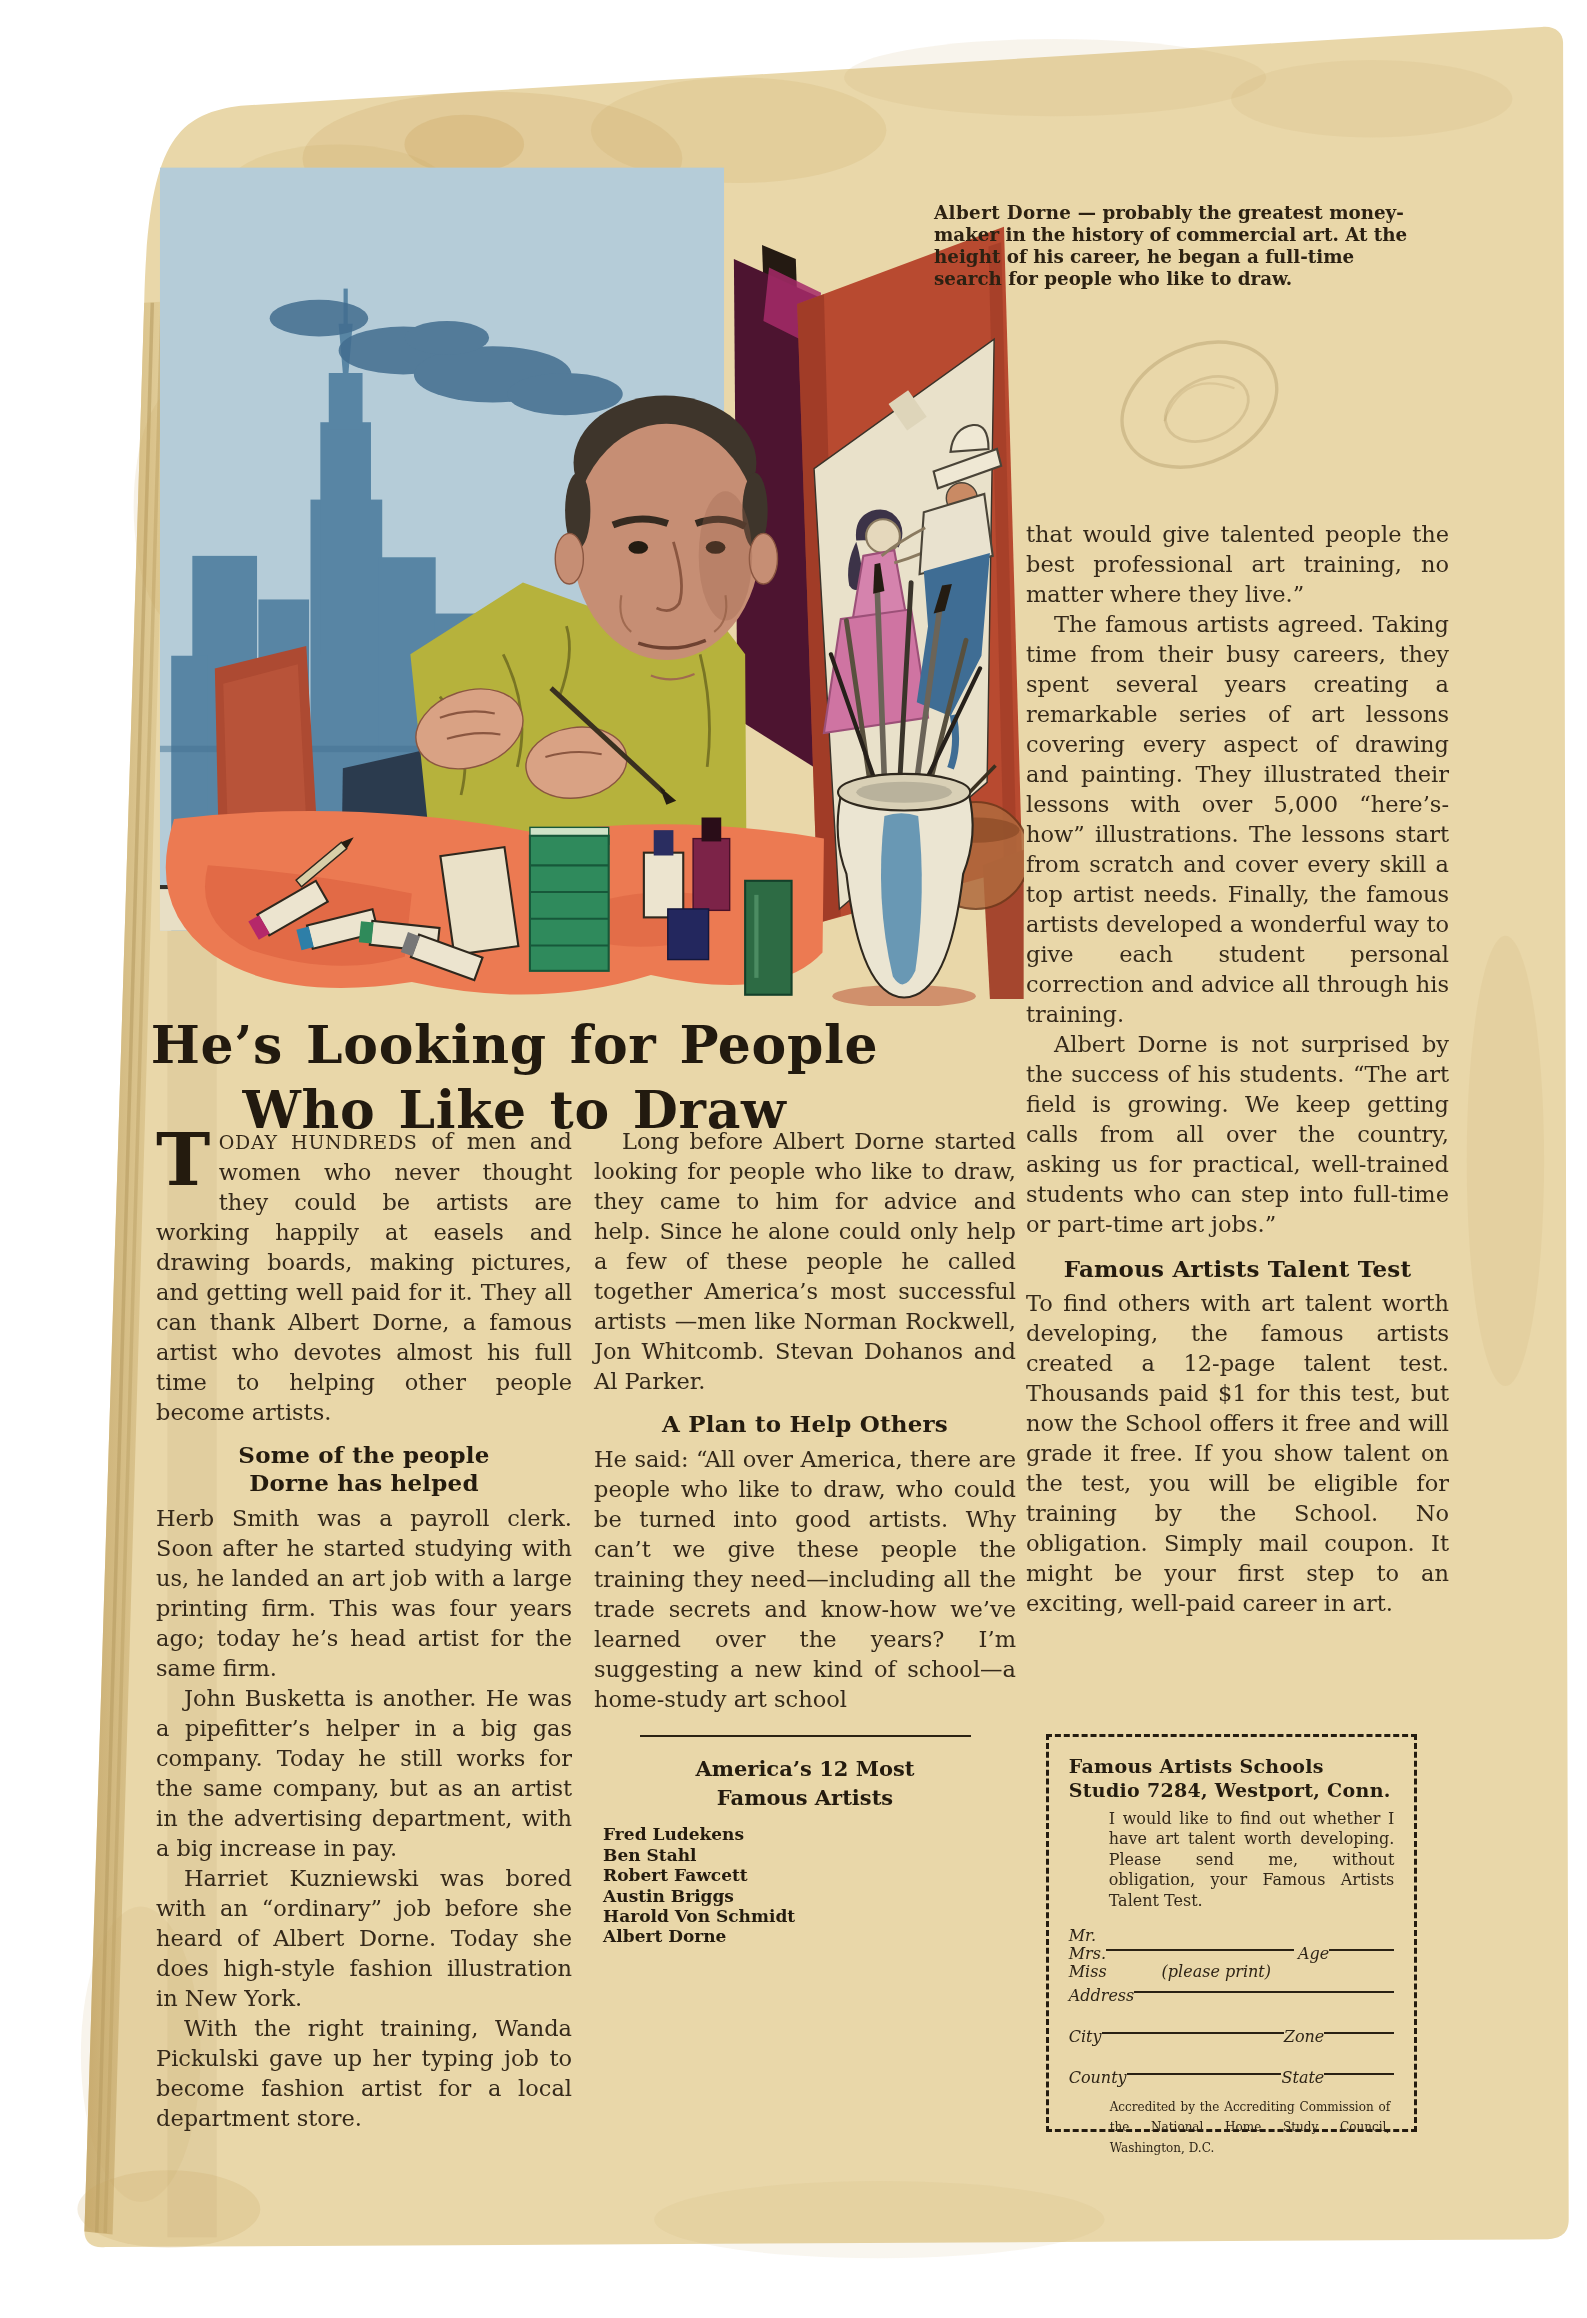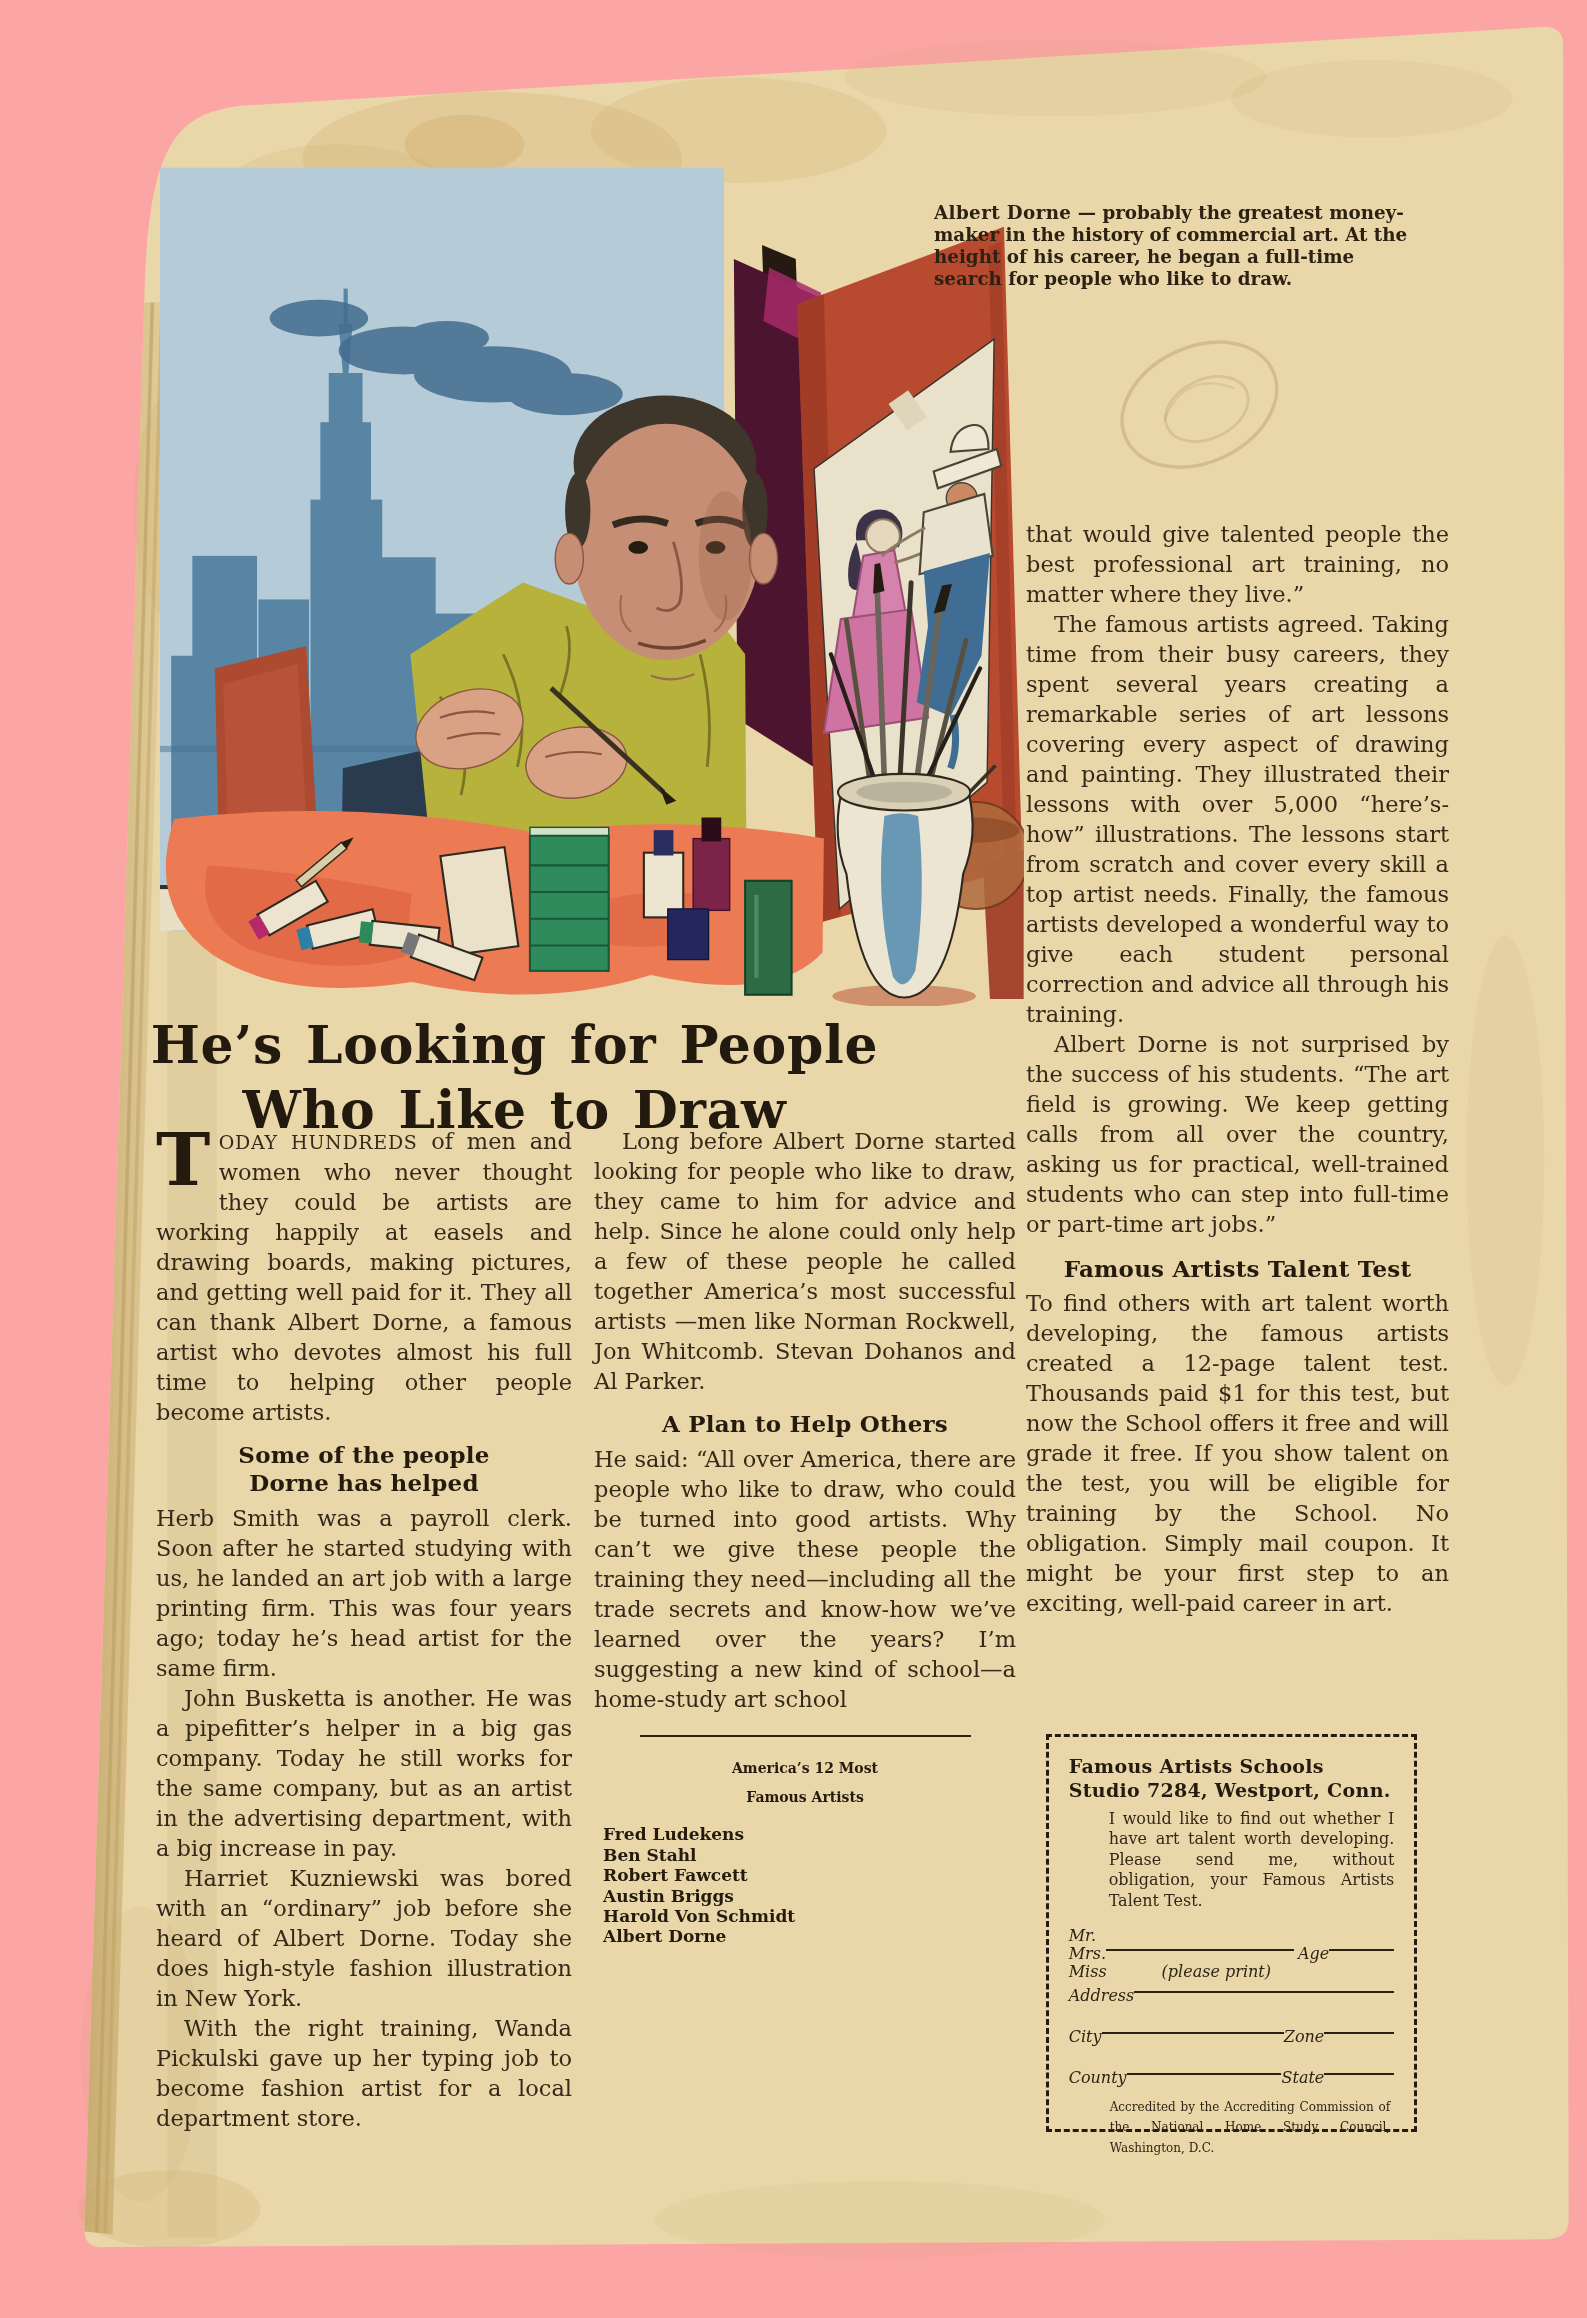--- a/index.html
+++ b/index.html
@@ -1,16 +1,16 @@
 <!DOCTYPE html>
 <html style="font-size:11.3px"><head>
 <meta charset="utf-8">
 <style>
   html,body{margin:0;padding:0;background:#e8e6e1;}
-  .canvas{position:relative;width:1587px;height:2319px;background:#fca5a5;overflow:hidden;
+  .canvas{position:relative;width:1587px;height:2319px;background:#ffffff;overflow:hidden;
           font-family:"DejaVu Serif","Liberation Serif",serif;color:#35291a;}
   .bg{position:absolute;left:0;top:0;z-index:0;}
   .illo{position:absolute;left:109px;top:162px;z-index:1;}
   .txt{position:absolute;z-index:2;}
 
   
   .caption{left:934px;top:184px;width:483px;font-size:18.3px;line-height:22px;font-weight:bold;
            color:#2c2112;text-align:left;}
   .caption .cap-name{letter-spacing:0.4px;}
 
@@ -28,21 +28,21 @@
   .subhead{font-weight:bold;font-size:23px;line-height:28px;color:#241b0e;margin:14px 0 5.6px 0;
            text-align:center;letter-spacing:0.2px;}
   .subhead.first{margin-top:15.5px;}
   .prewrap{white-space:pre-line;}
   .dropcap{float:left;font-size:73px;line-height:58px;font-weight:bold;color:#241b0e;
            margin:4.2px 8.4px 0 0;}
   .smallcaps{font-size:19px;letter-spacing:0.7px;}
 
   
   .divider{width:331px;border:none;border-top:2.8px solid #2b2212;margin:21px auto 17px auto;}
-  .fa-title{text-align:center;font-weight:bold;font-size:14px;line-height:29px;color:#241b0e;
+  .fa-title{text-align:center;font-weight:bold;font-size:21px;line-height:29px;color:#241b0e;
             white-space:pre-line;margin-bottom:12.7px;}
   .fa-names{display:flex;font-weight:bold;font-size:17px;line-height:20.4px;color:#241b0e;}
   .fa-col-l{width:46%;text-align:right;padding-right:9.1px;box-sizing:border-box;}
   .fa-col-r{width:54%;text-align:left;padding-left:9.1px;box-sizing:border-box;}
   .fa-col-l div,.fa-col-r div{white-space:nowrap;}
 
   
   .coupon{left:1046px;top:1734px;width:371px;height:398px;border:3.5px dashed #241c10;
           box-sizing:border-box;padding:17px 19.7px 11.3px 19.7px;background:transparent;}
   .cp-name{font-weight:bold;font-size:19px;line-height:24px;color:#241b0e;letter-spacing:0.3px;}

